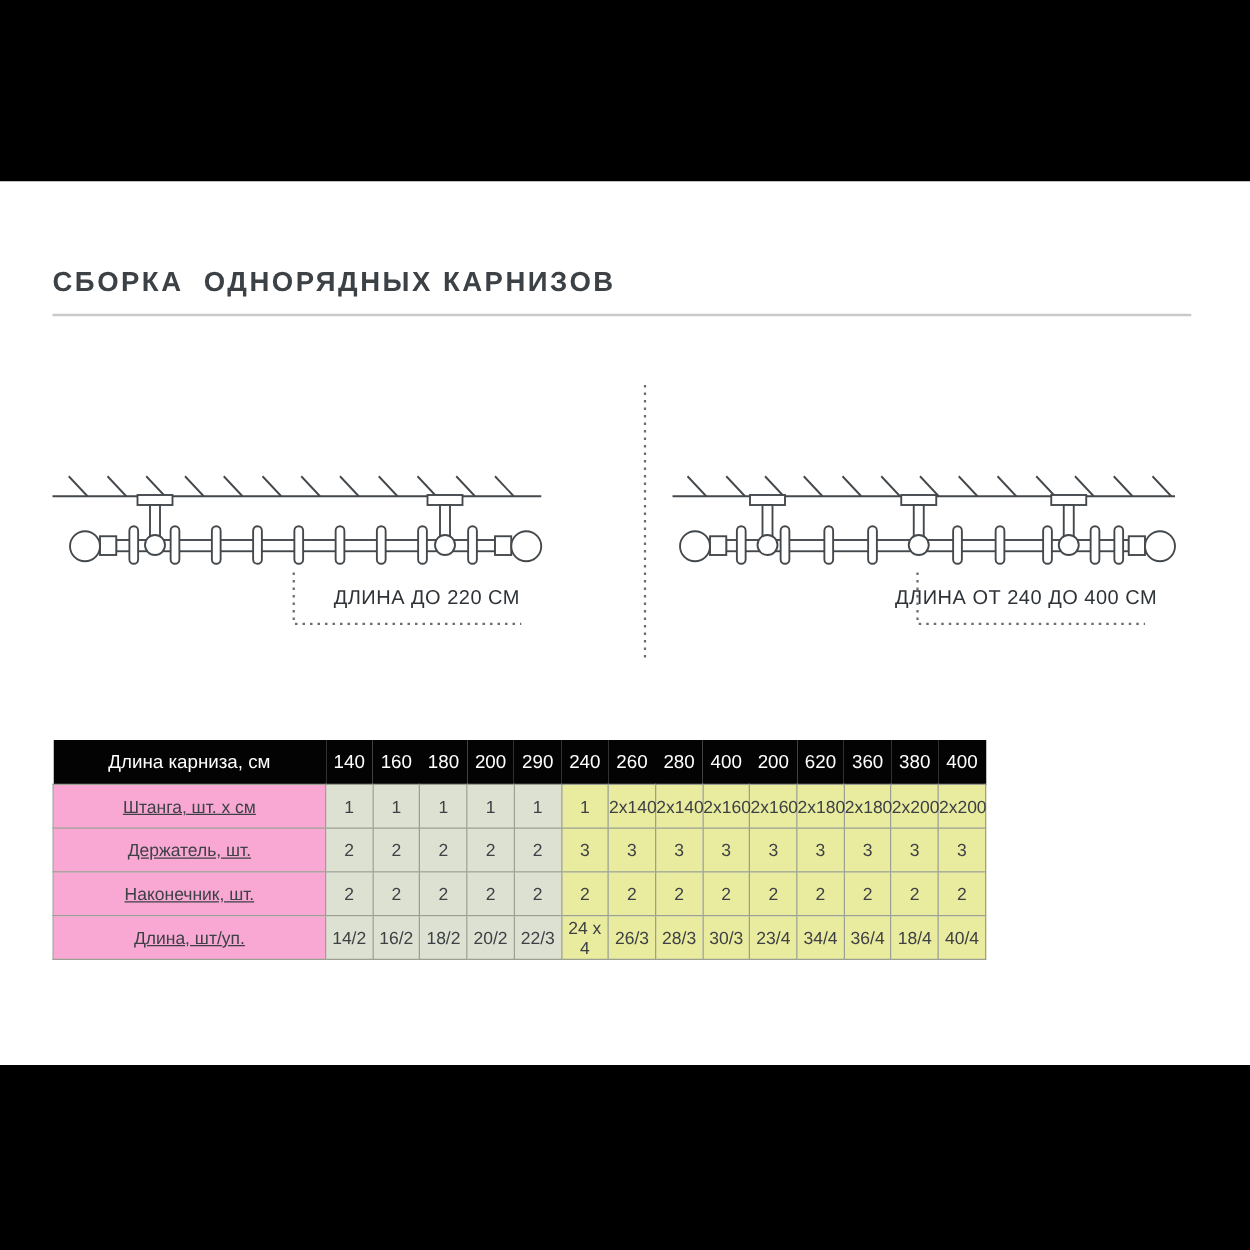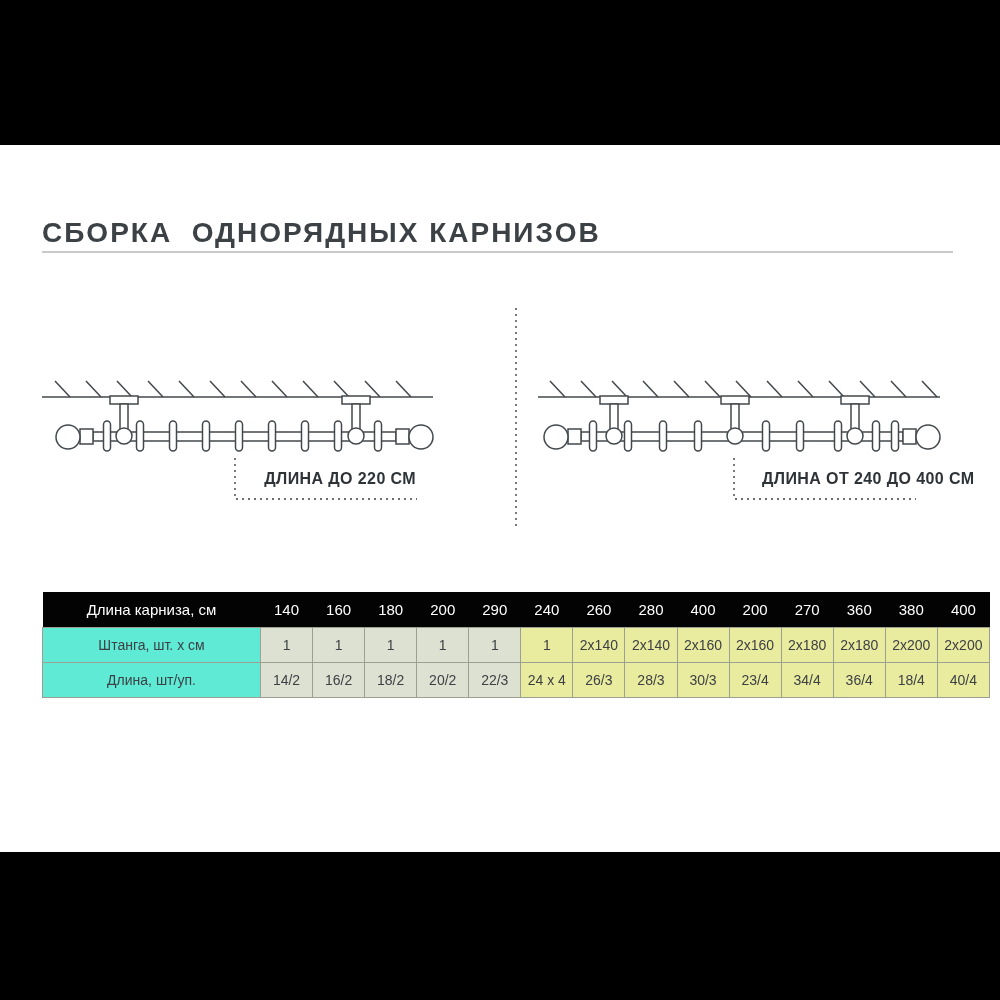--- a/index.html
+++ b/index.html
@@ -5,48 +5,48 @@
   html,body{margin:0;padding:0;}
   body{
     width:1000px;height:1000px;position:relative;background:#ffffff;
     font-family:"Liberation Sans", sans-serif;overflow:hidden;
   }
   .bar{position:absolute;left:0;width:1000px;background:#000;}
   .bar.top{top:0;height:145px;}
   .bar.bottom{top:852px;height:148px;}
 
   .title{
-    position:absolute;left:42px;top:198px;font-size:28px;font-weight:700;
+    position:absolute;left:42px;top:198px;font-size:22px;font-weight:700;
     color:#3c4146;letter-spacing:2px;white-space:pre;
   }
   .title-rule{position:absolute;left:42px;top:251px;width:911px;height:2px;background:#c9c9c9;}
 
   .diagram-svg{position:absolute;left:0;top:290px;width:1000px;height:250px;}
   .diagram-svg .draw{stroke:#43484c;stroke-width:1.5;fill:none;}
   .diagram-svg .fillw{stroke:#43484c;stroke-width:1.5;fill:#ffffff;}
   .diagram-svg .dot{stroke:#6d6d6d;stroke-width:1.8;fill:none;stroke-dasharray:2 4;}
 
   .callout-label{
-    position:absolute;top:470px;font-size:16px;font-weight:700;color:#2e3338;
+    position:absolute;top:470px;font-size:16px;font-weight:400;color:#2e3338;
     letter-spacing:0.4px;text-align:right;white-space:nowrap;
   }
   .callout-label.left{left:235px;width:181px;}
-  .callout-label.right{left:762px;width:183px;}
+  .callout-label.right{left:716px;width:183px;}
 
   .table-wrap{position:absolute;left:42px;top:592px;}
-  table.asm{border-collapse:collapse;table-layout:fixed;width:948px;}
+  table.asm{border-collapse:collapse;table-layout:fixed;width:747px;}
   table.asm thead th{
     background:#030303;color:#ffffff;font-weight:400;font-size:15px;
     height:35px;border:none;text-align:center;padding:0;
   }
   table.asm td{
     height:34px;border:1px solid #9ba092;font-size:14px;text-align:center;
     color:#3d4145;padding:0;
   }
-  td.label-cell{background:#5eead4;}
+  td.label-cell{background:#f9a8d4;text-decoration:underline;}
   td.gray-cell{background:#dde1d2;}
   td.yellow-cell{background:#e9eb9e;}
 </style>
 </head>
 <body>
 
 <div class="bar top"></div>
 
 <h1 class="title">СБОРКА  ОДНОРЯДНЫХ КАРНИЗОВ</h1>
 <div class="title-rule"></div>
@@ -153,21 +153,21 @@
           <th>140</th>
           <th>160</th>
           <th>180</th>
           <th>200</th>
           <th>290</th>
           <th>240</th>
           <th>260</th>
           <th>280</th>
           <th>400</th>
           <th>200</th>
-          <th>270</th>
+          <th>620</th>
           <th>360</th>
           <th>380</th>
           <th>400</th>
         </tr>
       </thead>
     <tbody id="asm-body">
         <tr>
           <td class="label-cell">Штанга, шт. х см</td>
           <td class="gray-cell">1</td>
           <td class="gray-cell">1</td>
@@ -176,20 +176,54 @@
           <td class="gray-cell">1</td>
           <td class="yellow-cell">1</td>
           <td class="yellow-cell">2x140</td>
           <td class="yellow-cell">2x140</td>
           <td class="yellow-cell">2x160</td>
           <td class="yellow-cell">2x160</td>
           <td class="yellow-cell">2x180</td>
           <td class="yellow-cell">2x180</td>
           <td class="yellow-cell">2x200</td>
           <td class="yellow-cell">2x200</td>
+        </tr>
+        <tr>
+          <td class="label-cell">Держатель, шт.</td>
+          <td class="gray-cell">2</td>
+          <td class="gray-cell">2</td>
+          <td class="gray-cell">2</td>
+          <td class="gray-cell">2</td>
+          <td class="gray-cell">2</td>
+          <td class="yellow-cell">3</td>
+          <td class="yellow-cell">3</td>
+          <td class="yellow-cell">3</td>
+          <td class="yellow-cell">3</td>
+          <td class="yellow-cell">3</td>
+          <td class="yellow-cell">3</td>
+          <td class="yellow-cell">3</td>
+          <td class="yellow-cell">3</td>
+          <td class="yellow-cell">3</td>
+        </tr>
+        <tr>
+          <td class="label-cell">Наконечник, шт.</td>
+          <td class="gray-cell">2</td>
+          <td class="gray-cell">2</td>
+          <td class="gray-cell">2</td>
+          <td class="gray-cell">2</td>
+          <td class="gray-cell">2</td>
+          <td class="yellow-cell">2</td>
+          <td class="yellow-cell">2</td>
+          <td class="yellow-cell">2</td>
+          <td class="yellow-cell">2</td>
+          <td class="yellow-cell">2</td>
+          <td class="yellow-cell">2</td>
+          <td class="yellow-cell">2</td>
+          <td class="yellow-cell">2</td>
+          <td class="yellow-cell">2</td>
         </tr>
         <tr>
           <td class="label-cell">Длина, шт/уп.</td>
           <td class="gray-cell">14/2</td>
           <td class="gray-cell">16/2</td>
           <td class="gray-cell">18/2</td>
           <td class="gray-cell">20/2</td>
           <td class="gray-cell">22/3</td>
           <td class="yellow-cell">24 x 4</td>
           <td class="yellow-cell">26/3</td>

